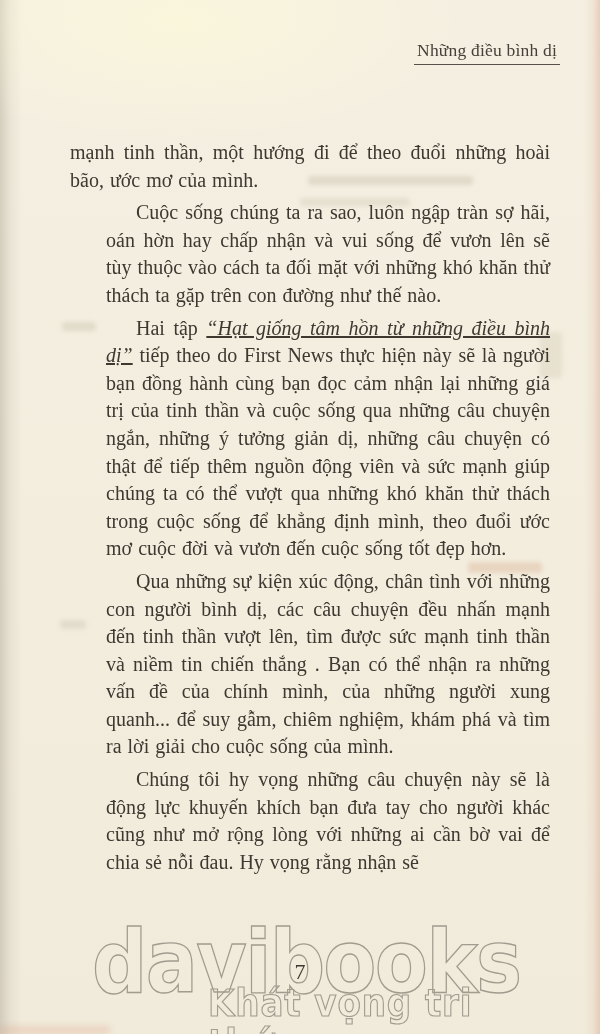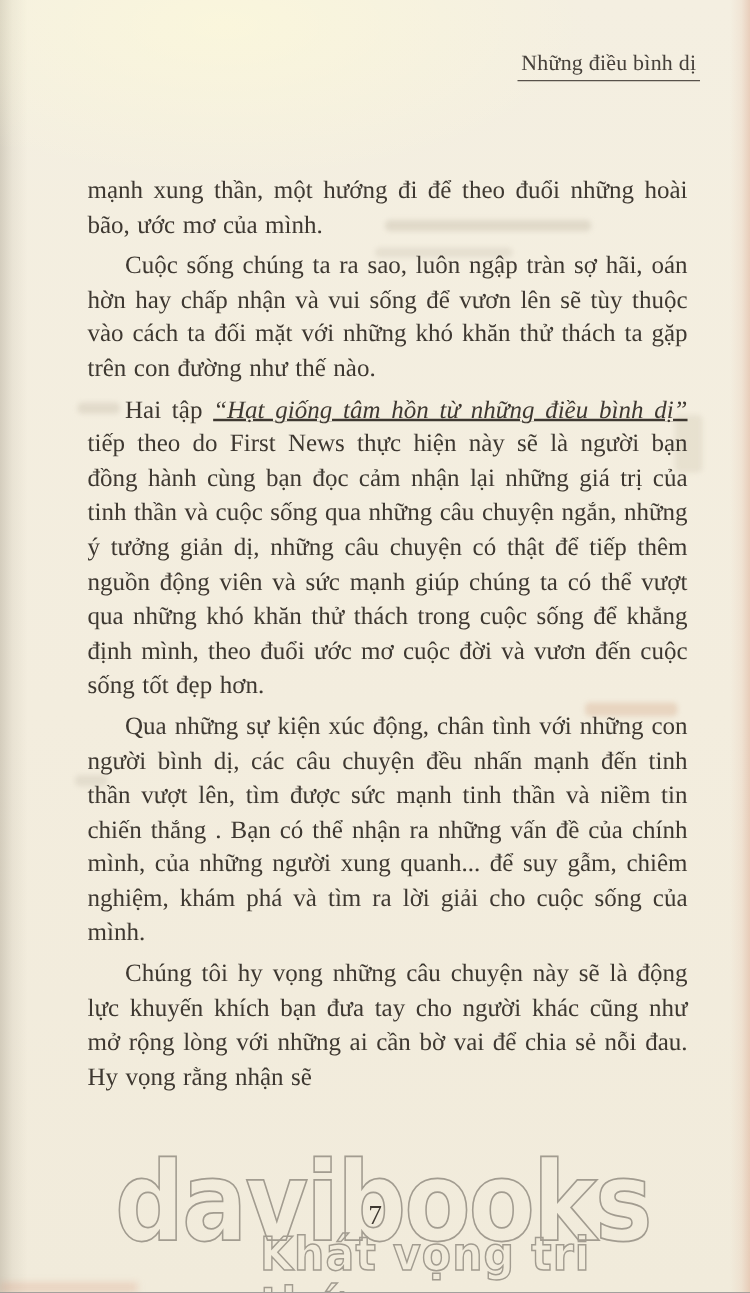--- a/index.html
+++ b/index.html
@@ -41,21 +41,21 @@
     left: 70px;
     top: 139px;
     width: 480px;
     z-index: 2;
     font-size: 20px;
     line-height: 27.6px;
     text-align: justify;
     word-spacing: 1px;
   }
   .para { margin: 0 0 0 0; text-indent: 30px; }
-  .para + .para { margin-top: 5px; }
+  .para + .para { margin-top: 5px; margin-left: 36px; }
   .para.noindent { text-indent: 0; }
   .para em { font-style: italic; text-decoration: underline; }
 
   
   .watermark { position: absolute; left: 0; top: 0; width: 496px; height: 1034px; z-index: 1; pointer-events: none; }
   .wm-main {
     position: absolute;
     left: 92px;
     top: 918px;
     font-family: "DejaVu Sans", "Liberation Sans", sans-serif;
@@ -121,21 +121,21 @@
   <div class="watermark">
     <div class="wm-main">davibooks</div>
     <div class="wm-tag">Khát vọng tri thức</div>
   </div>
 
   <div class="header">
     <span class="header-text">Những điều bình dị</span>
   </div>
 
   <div class="body-text">
-    <p class="para noindent"><span>mạnh xung thần, một hướng đi để theo đuổi những hoài bão, ước mơ của mình.</span></p>
+    <p class="para noindent"><span>mạnh tinh thần, một hướng đi để theo đuổi những hoài bão, ước mơ của mình.</span></p>
     <p class="para"><span>Cuộc sống chúng ta ra sao, luôn ngập tràn sợ hãi, oán hờn hay chấp nhận và vui sống để vươn lên sẽ tùy thuộc vào cách ta đối mặt với những khó khăn thử thách ta gặp trên con đường như thế nào.</span></p>
     <p class="para"><span>Hai tập </span><em>“Hạt giống tâm hồn từ những điều bình dị”</em><span> tiếp theo do First News thực hiện này sẽ là người bạn đồng hành cùng bạn đọc cảm nhận lại những giá trị của tinh thần và cuộc sống qua những câu chuyện ngắn, những ý tưởng giản dị, những câu chuyện có thật để tiếp thêm nguồn động viên và sức mạnh giúp chúng ta có thể vượt qua những khó khăn thử thách trong cuộc sống để khẳng định mình, theo đuổi ước mơ cuộc đời và vươn đến cuộc sống tốt đẹp hơn.</span></p>
     <p class="para"><span>Qua những sự kiện xúc động, chân tình với những con người bình dị, các câu chuyện đều nhấn mạnh đến tinh thần vượt lên, tìm được sức mạnh tinh thần và niềm tin chiến thắng . Bạn có thể nhận ra những vấn đề của chính mình, của những người xung quanh... để suy gẫm, chiêm nghiệm, khám phá và tìm ra lời giải cho cuộc sống của mình.</span></p>
     <p class="para"><span>Chúng tôi hy vọng những câu chuyện này sẽ là động lực khuyến khích bạn đưa tay cho người khác cũng như mở rộng lòng với những ai cần bờ vai để chia sẻ nỗi đau. Hy vọng rằng nhận sẽ</span></p>
   </div>
 
   <div class="pagenum">7</div>
 
 </div>
 

